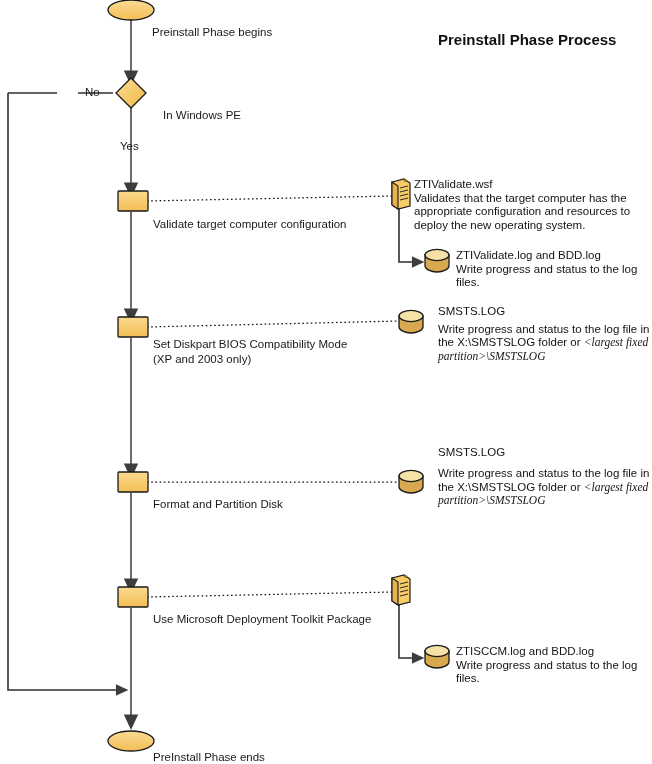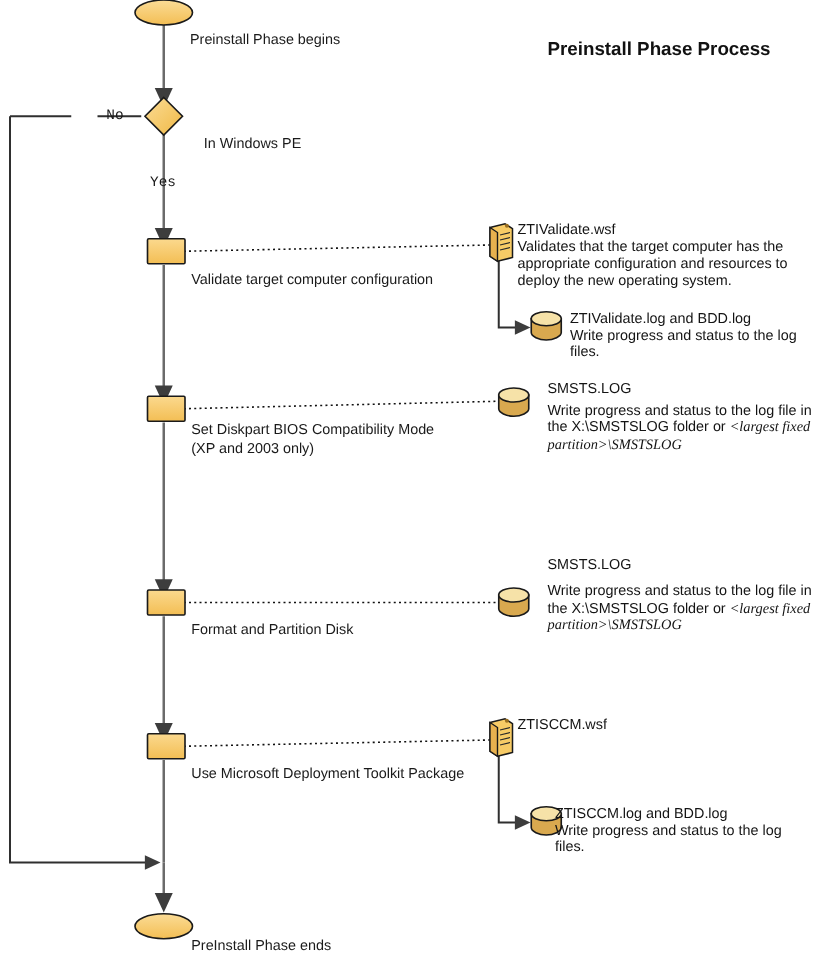--- a/index.html
+++ b/index.html
@@ -52,21 +52,20 @@
     position: absolute;
     font-size: 11.5px;
     color: #1a1a1a;
     line-height: 15px;
     white-space: pre-line;
   }
   .branch {
     position: absolute;
     font-size: 11.5px;
     color: #1a1a1a;
-    font-family: Liberation Mono, monospace;
   }
 </style>
 </head>
 <body>
 
 <div id="canvas">
 
   <svg class="wires" viewBox="0 0 652 764">
     <defs>
       <marker id="arrHead" markerWidth="9" markerHeight="9" refX="4.2" refY="4.2" orient="auto" markerUnits="strokeWidth">
@@ -212,21 +211,20 @@
   </div>
 
   <div class="note" style="left:438px; top:446px; width:214px;">
     <span class="hd">SMSTS.LOG</span>
   </div>
   <div class="note" style="left:438px; top:467px; width:214px;">
     <span>Write progress and status to the log file in the X:\SMSTSLOG folder or </span><span class="it">&lt;largest fixed partition&gt;\SMSTSLOG</span>
   </div>
 
   <div class="note" style="left:414px; top:574px; width:238px;">
-    <span class="hd">ZTISCCM.wsf</span>
-  </div>
-
-  <div class="note" style="left:444px; top:645px; width:196px;">
+  </div>
+
+  <div class="note" style="left:456px; top:645px; width:196px;">
     <span class="hd">ZTISCCM.log and BDD.log</span>
     <span>Write progress and status to the log files.</span>
   </div>
 
 </div>
 
 </body></html>

